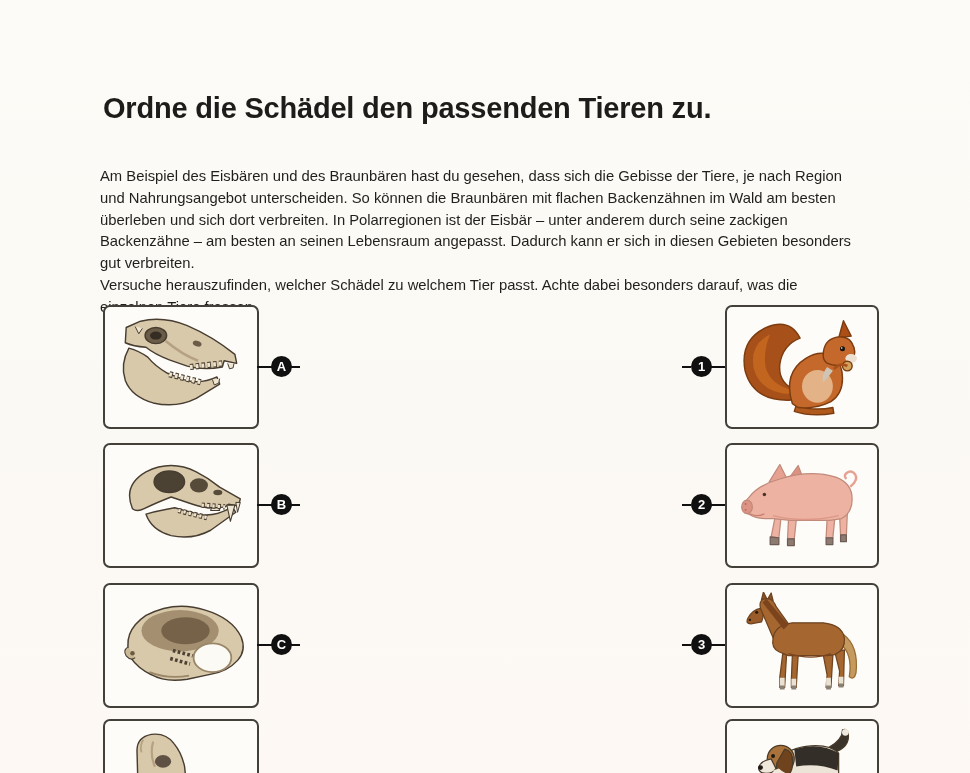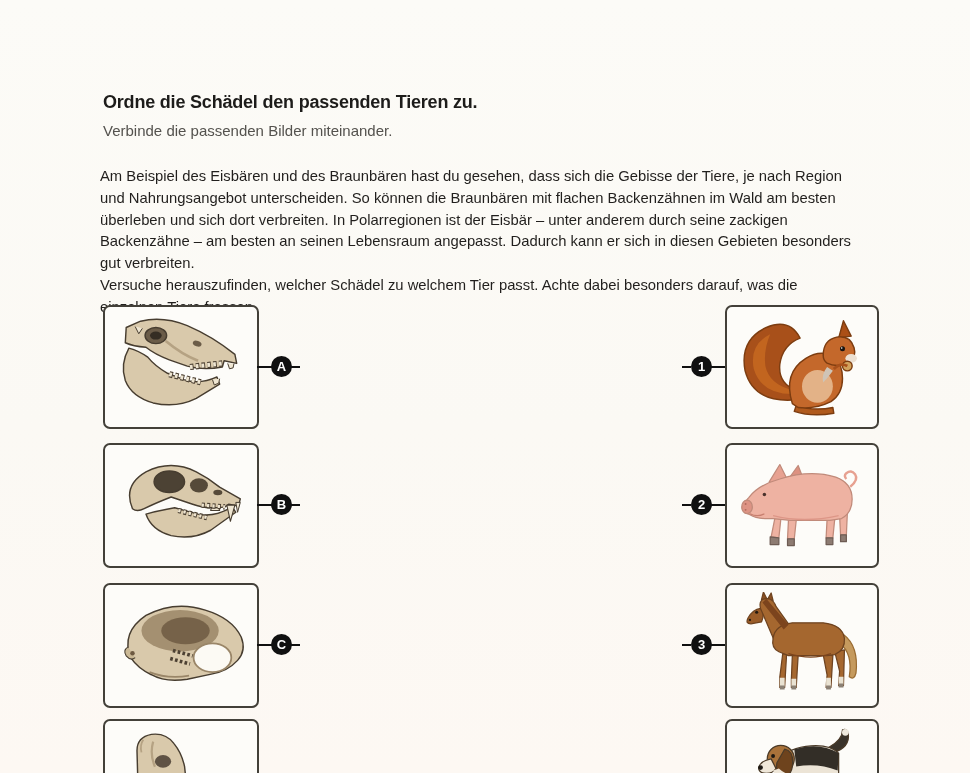--- a/index.html
+++ b/index.html
@@ -4,21 +4,21 @@
 <style>
   * { box-sizing: border-box; }
   html,body { margin:0; padding:0; }
   body {
     width:970px; height:773px; overflow:hidden; position:relative;
     background:linear-gradient(180deg,#fcfbf7 0%,#fbf9f4 55%,#fdf8f3 100%);
     font-family:"Liberation Sans", sans-serif;
     color:#211f1d;
   }
   .header { position:absolute; left:103px; top:92px; width:780px; }
-  .page-title { font-size:18px; font-weight:bold; color:#1d1c1a; margin:0; letter-spacing:-0.2px; }
+  .page-title { font-size:29px; font-weight:bold; color:#1d1c1a; margin:0; letter-spacing:-0.2px; }
   .page-subtitle { margin-top:9px; font-size:15px; color:#54524e; }
   .intro { position:absolute; left:100px; top:166px; width:764px; font-size:14.8px; line-height:21.8px; color:#211f1d; }
   .intro p { margin:0; }
 
   .card {
     position:absolute; width:156px; background:#fdfcf9;
     border:2px solid #434039; border-radius:7px;
     display:flex; align-items:center; justify-content:center;
     overflow:hidden;
   }
@@ -33,21 +33,20 @@
   }
   .cline { position:absolute; height:2px; background:#101010; }
 
   svg { display:block; }
 </style>
 </head>
 <body>
 
 <div class="header">
   <h1 class="page-title">Ordne die Schädel den passenden Tieren zu.</h1>
-  <div class="page-subtitle">Verbinde die passenden Bilder miteinander.</div>
 </div>
 
 <div class="intro">
   <p>Am Beispiel des Eisbären und des Braunbären hast du gesehen, dass sich die Gebisse der Tiere, je nach Region und Nahrungsangebot unterscheiden. So können die Braunbären mit flachen Backenzähnen im Wald am besten überleben und sich dort verbreiten. In Polarregionen ist der Eisbär – unter anderem durch seine zackigen Backenzähne – am besten an seinen Lebensraum angepasst. Dadurch kann er sich in diesen Gebieten besonders gut verbreiten.</p>
   <p>Versuche herauszufinden, welcher Schädel zu welchem Tier passt. Achte dabei besonders darauf, was die einzelnen Tiere fressen.</p>
 </div>
 
 <div class="card skull" style="top:305px;height:124px;">
   <svg width="140" height="106" viewBox="0 0 150 118">
     <g stroke="#473d30" stroke-width="1.6" stroke-linejoin="round">

